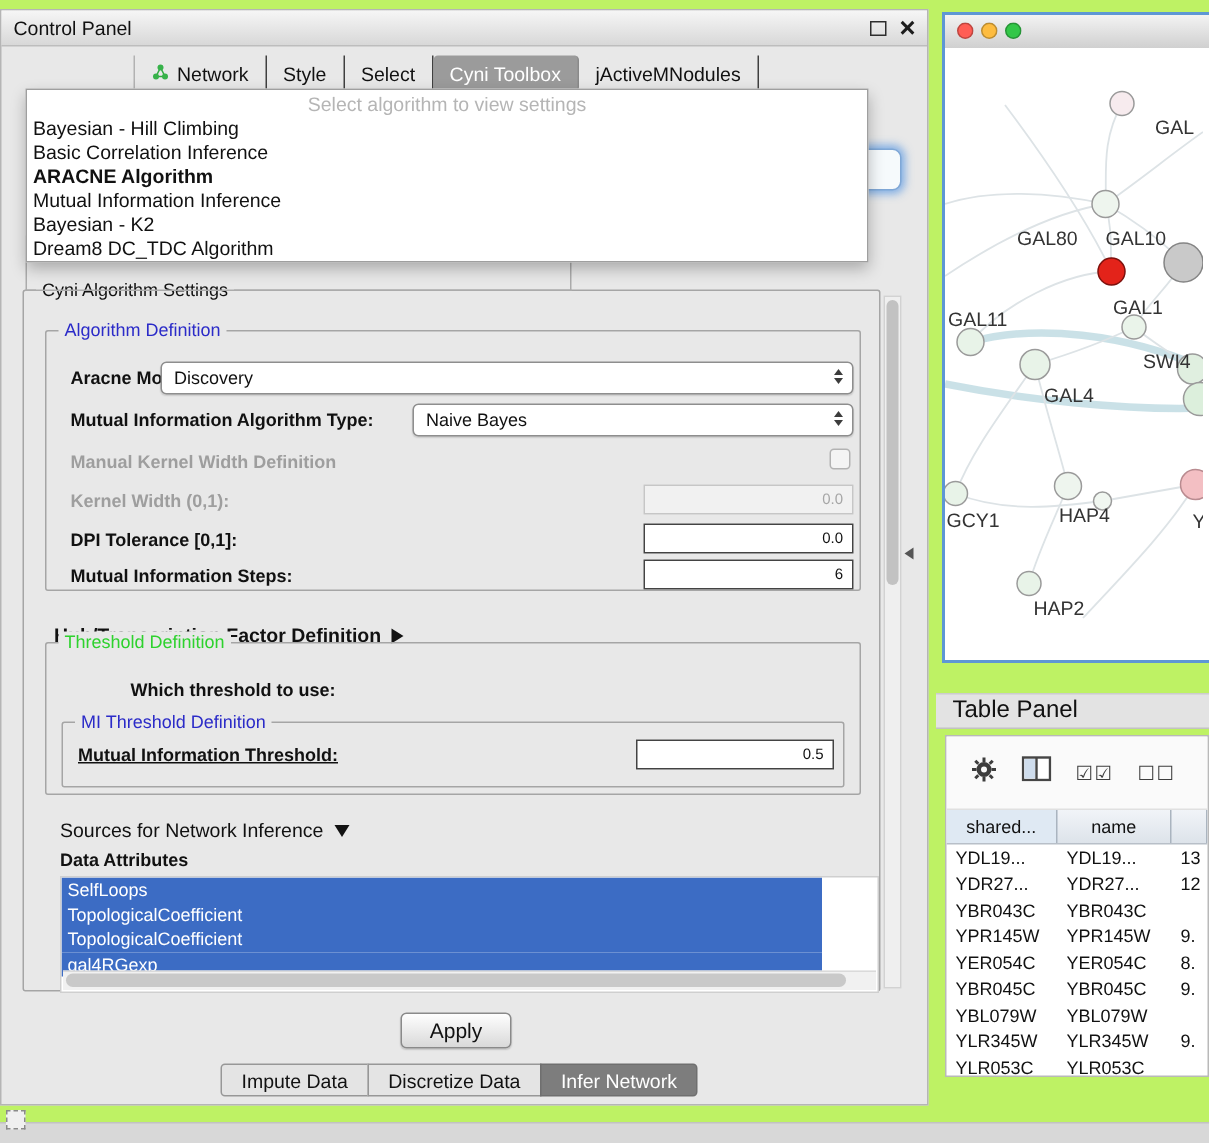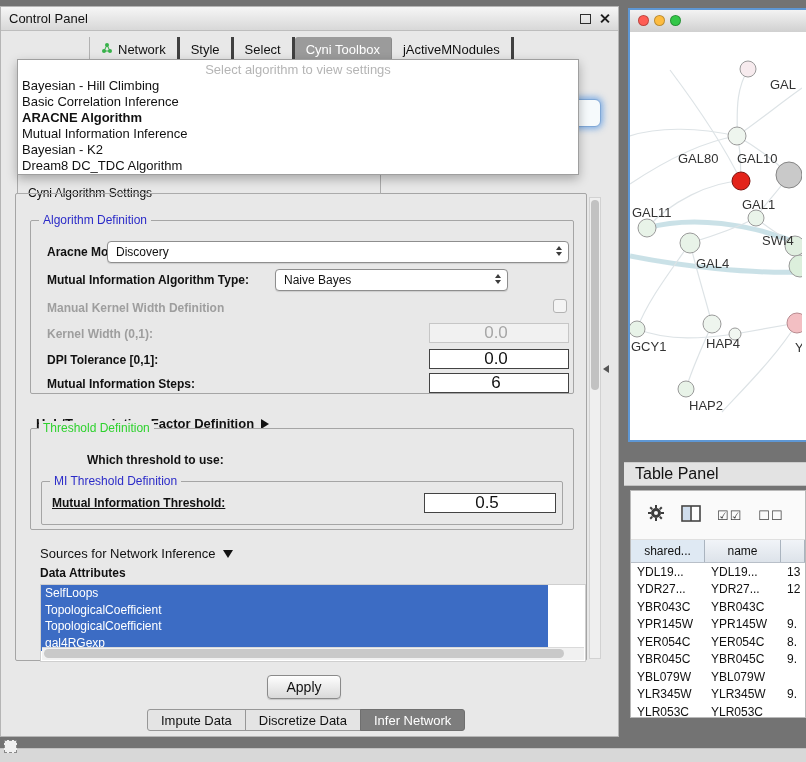--- a/index.html
+++ b/index.html
@@ -1,33 +1,33 @@
 <!DOCTYPE html>
 <html><head>
 <meta charset="utf-8">
 <style>
   html,body{margin:0;padding:0;}
-  #screen{position:relative;width:806px;height:762px;background:#737373;overflow:hidden;
+  #screen{position:relative;width:806px;height:762px;background:#bef264;overflow:hidden;
           font-family:"Liberation Sans",sans-serif;color:#111;}
 
   
   .panel{position:absolute;left:0;top:6px;width:619px;height:731px;background:#e8e8e8;
          border:1px solid #b5b5b5;box-sizing:border-box;}
   .titlebar{position:absolute;left:0;top:0;width:100%;height:24px;box-sizing:border-box;
             background:linear-gradient(#f6f6f6,#d8d8d8);border-bottom:1px solid #bdbdbd;
             display:flex;align-items:center;padding:0 8px;font-size:13px;}
   .tb-icons{margin-left:auto;display:flex;align-items:center;gap:8px;}
   .float-icon{width:9px;height:8px;border:1.5px solid #2e2e2e;display:inline-block;}
   .close-icon{position:relative;width:11px;height:11px;display:inline-block;}
   .close-icon::before,.close-icon::after{content:"";position:absolute;left:5px;top:0;width:2px;height:11px;background:#1d1d1d;}
   .close-icon::before{transform:rotate(45deg);} .close-icon::after{transform:rotate(-45deg);}
 
   
   .tabrow{position:absolute;left:88px;top:30px;height:24px;display:flex;align-items:stretch;font-size:13px;}
-  .tab{display:flex;align-items:center;gap:5px;padding:0 11px;border-right:3px solid #404040;cursor:default;white-space:nowrap;}
+  .tab{display:flex;align-items:center;gap:5px;padding:0 11px;border-right:1px solid #404040;cursor:default;white-space:nowrap;}
   .tab:first-child{border-left:1px solid #b2b2b2;}
   .tab.sel{background:#9b9b9b;color:#fff;border-radius:3px;border-right:1px solid #8a8a8a;}
 
   
   .popup{position:absolute;left:16px;top:52px;width:562px;height:116px;background:#fff;
          border:1px solid #9f9f9f;box-shadow:0 4px 10px rgba(0,0,0,.28);z-index:30;box-sizing:border-box;padding-top:1px;}
   .popup-ph{text-align:center;color:#b5b5b5;font-size:13px;line-height:17px;white-space:nowrap;}
   .popup-item{font-size:13px;line-height:16px;padding:0 4px;white-space:nowrap;}
   .popup-item.sel{font-weight:bold;}
 
@@ -44,22 +44,22 @@
   .lbl{position:absolute;font-size:12px;font-weight:bold;white-space:nowrap;}
   .lbl.dis{color:#9e9e9e;}
 
   .combo{position:absolute;height:22px;background:#fff;border:1px solid #8e8e8e;border-radius:4px;
          display:flex;align-items:center;font-size:12px;padding-left:8px;box-sizing:border-box;
          box-shadow:0 1px 1px rgba(0,0,0,.12);}
   .arrows{position:absolute;right:6px;top:4px;display:flex;flex-direction:column;gap:2px;}
   .arrows i{display:block;width:0;height:0;border-left:3.5px solid transparent;border-right:3.5px solid transparent;}
   .arrows .up{border-bottom:4.5px solid #3c3c3c;} .arrows .dn{border-top:4.5px solid #3c3c3c;}
 
-  .field{position:absolute;height:20px;background:#fff;border:1px solid #434343;font-size:17px;
-         display:flex;align-items:center;justify-content:center;padding-right:6px;box-sizing:border-box;}
+  .field{position:absolute;height:20px;background:#fff;border:1px solid #434343;font-size:10px;
+         display:flex;align-items:center;justify-content:flex-end;padding-right:6px;box-sizing:border-box;}
   .field.dis{background:#f1f1f1;border-color:#c6c6c6;color:#a6a6a6;}
 
   .checkbox{position:absolute;width:14px;height:14px;background:#f4f4f4;border:1px solid #b3b3b3;border-radius:3px;box-sizing:border-box;}
 
   .tri-right{display:inline-block;width:0;height:0;border-top:5.5px solid transparent;border-bottom:5.5px solid transparent;border-left:8px solid #121212;}
   .tri-down{display:inline-block;width:0;height:0;border-left:5.5px solid transparent;border-right:5.5px solid transparent;border-top:8px solid #121212;}
   .tri-left{display:inline-block;width:0;height:0;border-top:4.5px solid transparent;border-bottom:4.5px solid transparent;border-right:6px solid #555;}
 
   .hdr-row{position:absolute;display:flex;align-items:center;gap:7px;font-size:13px;}
   .hdr-row .txt{font-weight:bold;} .hdr-row .txt.norm{font-weight:normal;}
@@ -179,21 +179,21 @@
         <span class="lbl" style="left:16px;top:24px;">Aracne Mode:</span>
         <div class="combo" style="left:76px;top:20px;width:462px;">
           <span>Discovery</span>
           <span class="arrows">
               <i class="up"></i>
               <i class="dn"></i>
             </span>
         </div>
 
         <span class="lbl" style="left:16px;top:52px;">Mutual Information Algorithm Type:</span>
-        <div class="combo" style="left:244px;top:48px;width:233px;">
+        <div class="combo" style="left:244px;top:48px;width:294px;">
           <span>Naive Bayes</span>
           <span class="arrows">
               <i class="up"></i>
               <i class="dn"></i>
             </span>
         </div>
 
         <span class="lbl dis" style="left:16px;top:80px;">Manual Kernel Width Definition</span>
         <span class="checkbox" style="left:522px;top:78px;"></span>
 

